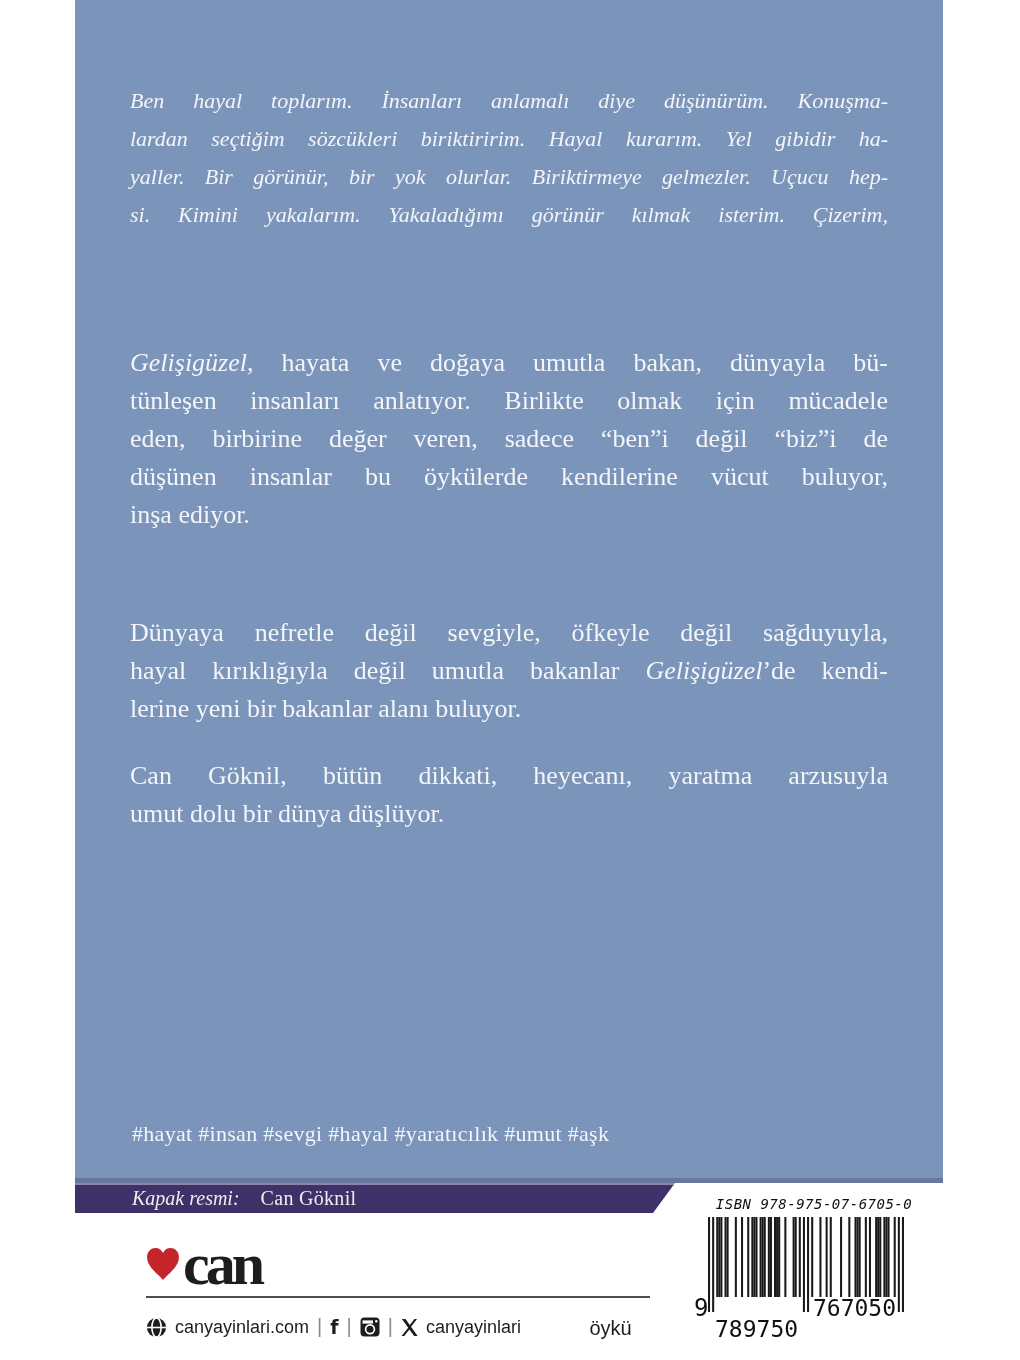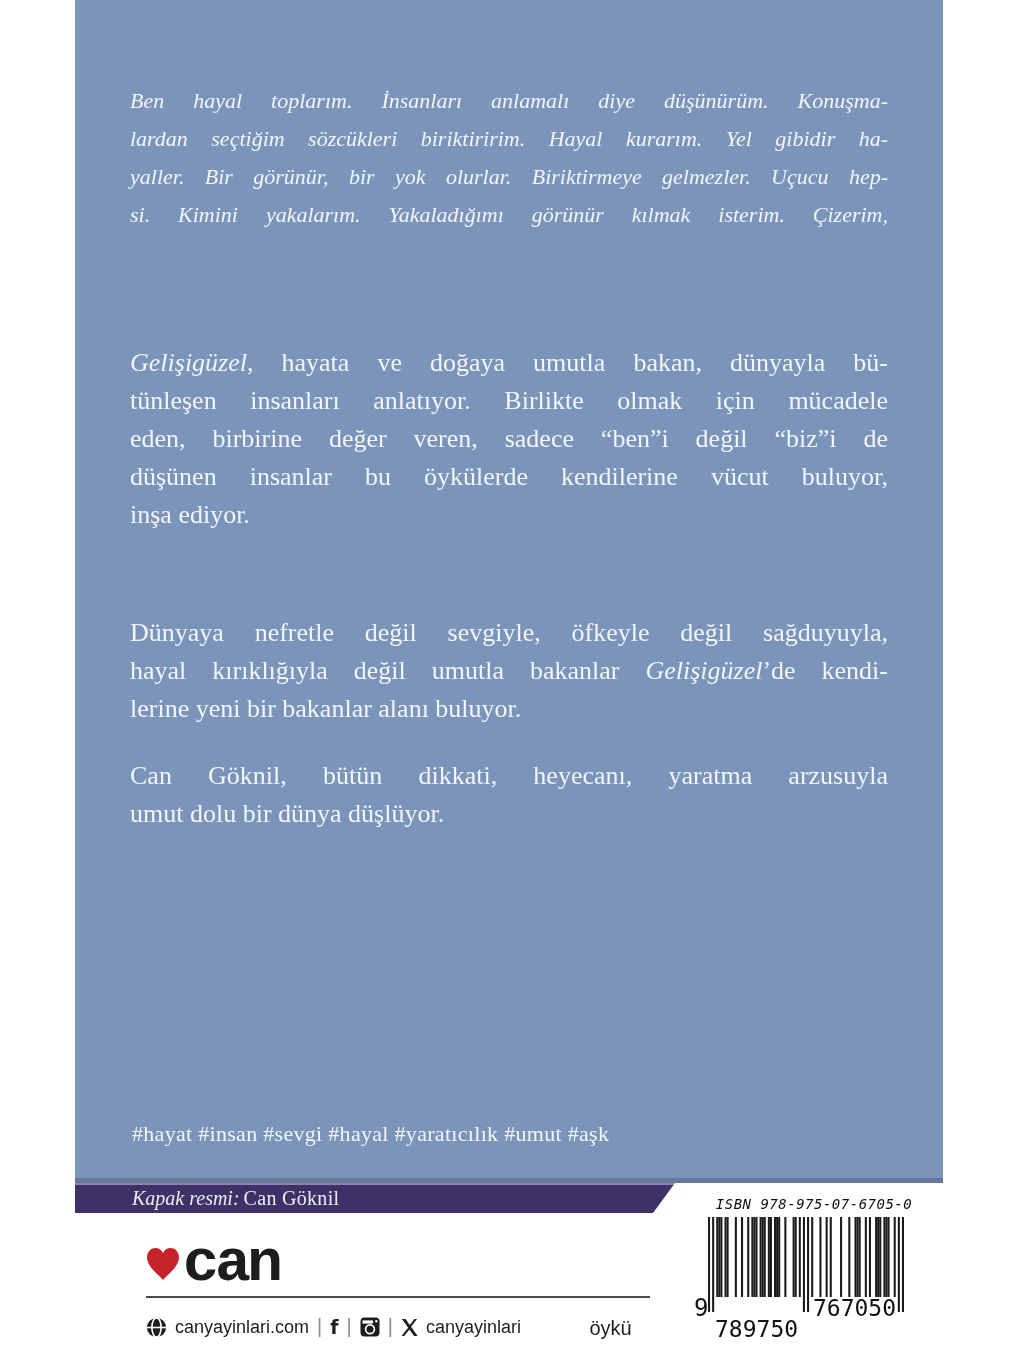--- a/index.html
+++ b/index.html
@@ -21,27 +21,27 @@
   .em{font-style:italic;}
   .quote{top:82px;font-style:italic;font-size:22px;}
   .para{font-size:26px;}
   .p1{top:344px;} .p2{top:614px;} .p3{top:757px;}
   .hashtags{position:absolute;left:57px;top:1121px;font-size:22px;color:var(--cover-text);letter-spacing:0.3px;}
 
   
   .credit-strip{position:absolute;left:75px;top:1183px;width:600px;height:30px;
     background:linear-gradient(var(--strip-edge) 0,var(--strip-edge) 2px,var(--strip-purple) 2px);
     clip-path:polygon(0 0,100% 0,calc(100% - 22px) 100%,0 100%);
-    color:#eceef4;font-size:20px;display:flex;align-items:center;padding-left:57px;gap:4px;}
+    color:#eceef4;font-size:20px;display:flex;align-items:center;padding-left:57px;gap:21px;}
   .credit-label{font-style:italic;}
   .credit-name{letter-spacing:0.3px;}
 
   
   .heart{position:absolute;left:145px;top:1247px;width:36px;height:34px;}
-  .logo-text{position:absolute;left:183px;top:1238px;font-family:Liberation Mono, monospace;
+  .logo-text{position:absolute;left:183px;top:1238px;font-family:Liberation Serif, serif;
     font-weight:bold;font-size:60px;line-height:52px;letter-spacing:-4px;color:var(--ink);}
   .rule{position:absolute;left:146px;top:1296px;width:504px;height:2px;background:var(--rule-gray);}
   .social-row{position:absolute;left:146px;top:1315px;height:24px;display:flex;align-items:center;gap:8px;
     font-family:"Liberation Sans",sans-serif;font-size:18px;color:var(--ink);}
   .sep{color:#8a8a88;font-weight:300;font-size:20px;transform:translateY(-1px);}
   .fb{font-family:"DejaVu Sans",sans-serif;font-weight:bold;font-size:19px;}
   .genre{position:absolute;left:570px;top:1317px;width:81px;text-align:center;
     font-family:"Liberation Sans",sans-serif;font-size:20px;color:var(--ink);}
 
   

